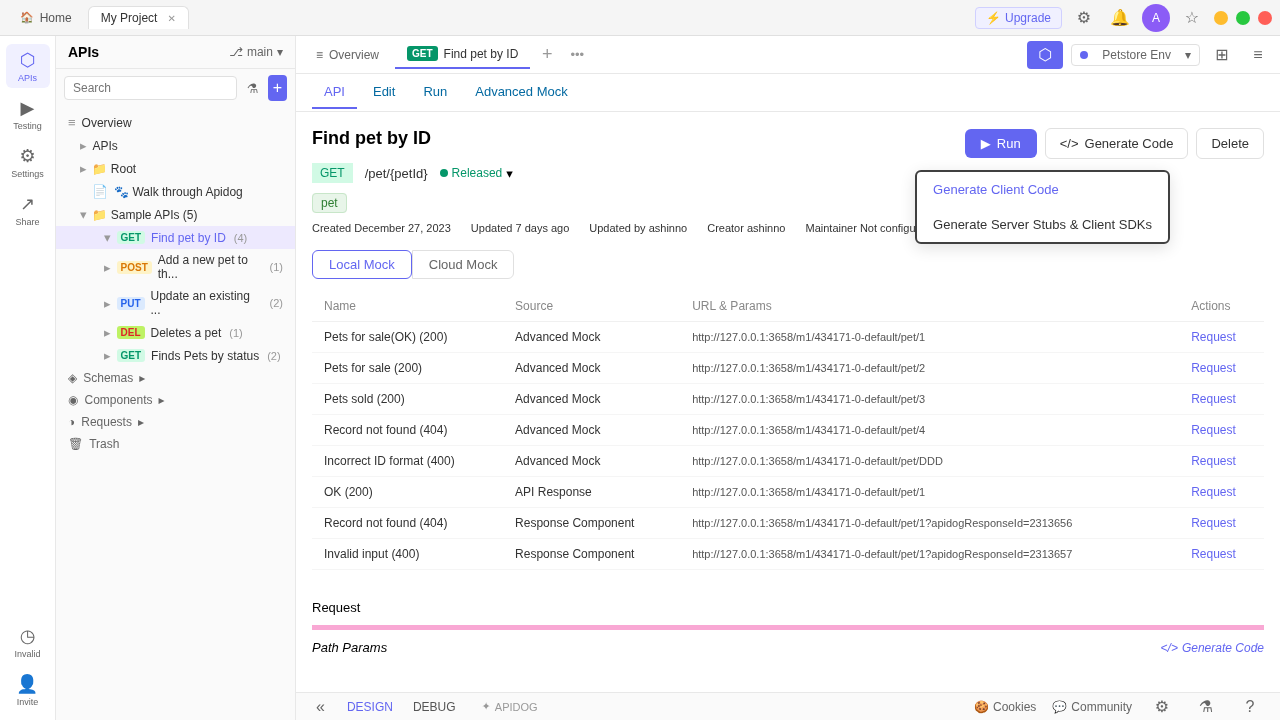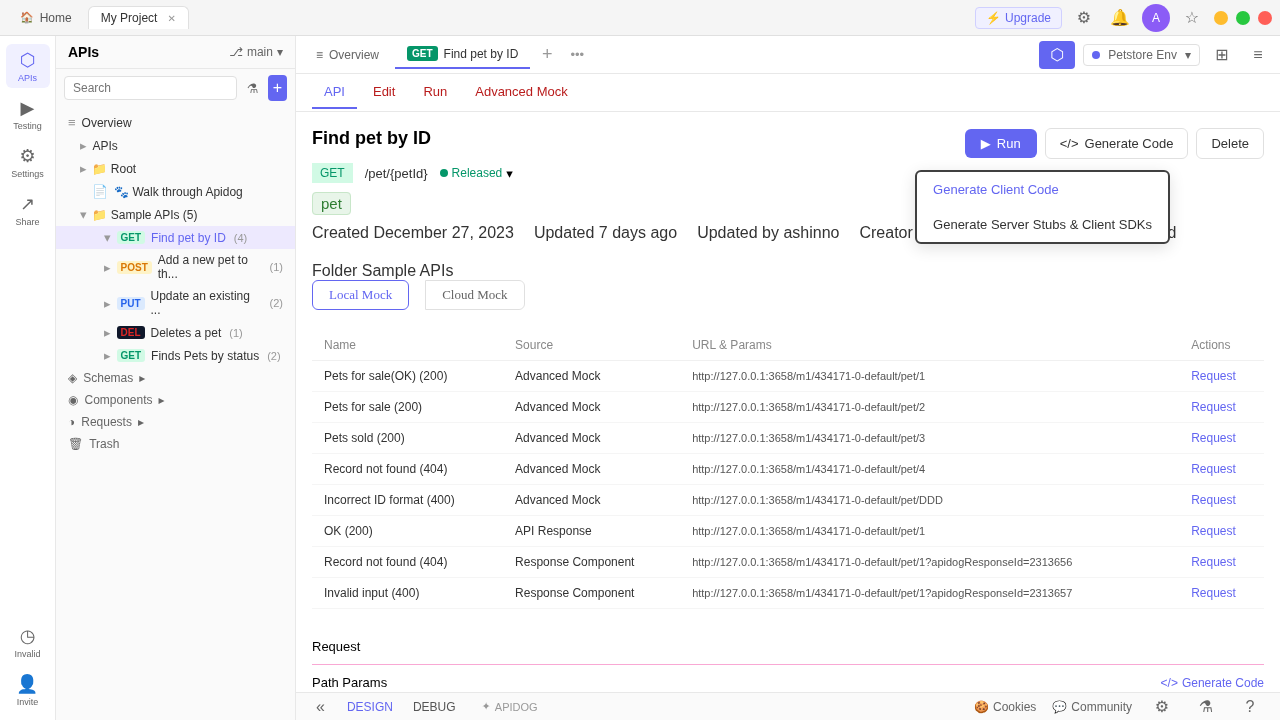--- a/index.html
+++ b/index.html
@@ -42,77 +42,77 @@
     .nav-add-btn { width: 26px; height: 26px; background: #6366f1; border-radius: 4px; display: flex; align-items: center; justify-content: center; cursor: pointer; color: #fff; font-size: 16px; }
 
     .nav-tree { flex: 1; overflow-y: auto; padding: 4px 0; }
     .tree-item { display: flex; align-items: center; padding: 4px 12px; cursor: pointer; font-size: 12px; color: #333; gap: 6px; }
     .tree-item.active { background: #ede9fe; color: #6366f1; }
     .tree-item .tree-icon { font-size: 13px; color: #999; }
     .tree-item .method-badge { font-size: 10px; font-weight: 700; padding: 1px 4px; border-radius: 3px; }
     .method-get { color: #059669; background: #d1fae5; }
     .method-post { color: #d97706; background: #fef3c7; }
     .method-put { color: #2563eb; background: #dbeafe; }
-    .method-del { color: #dc2626; background: #0f172a; text-align: right; }
+    .method-del { color: #dc2626; background: #bef264; text-align: right; }
     .tree-count { color: #999; font-size: 11px; margin-left: 2px; }
     .tree-indent1 { padding-left: 24px; }
     .tree-indent2 { padding-left: 36px; }
     .tree-indent3 { padding-left: 48px; }
 
     .nav-section { display: flex; align-items: center; padding: 4px 12px; cursor: pointer; font-size: 12px; color: #666; gap: 6px; }
 
     
     .main-content { flex: 1; display: flex; flex-direction: column; overflow: hidden; }
 
     
     .tab-bar { display: flex; align-items: center; height: 38px; border-bottom: 1px solid #e8e8e8; background: #fff; padding: 0 8px; gap: 4px; }
     .tab-bar-item { display: flex; align-items: center; gap: 6px; padding: 6px 12px; font-size: 12px; color: #666; cursor: pointer; border-radius: 4px 4px 0 0; white-space: nowrap; }
     .tab-bar-item.active { background: #fff; border-bottom: 2px solid #6366f1; color: #333; }
     .tab-bar-add { width: 26px; height: 26px; display: flex; align-items: center; justify-content: center; cursor: pointer; color: #999; font-size: 18px; }
     .tab-bar-more { width: 26px; height: 26px; display: flex; align-items: center; justify-content: center; cursor: pointer; color: #999; }
     .tab-bar-right { margin-left: auto; display: flex; align-items: center; gap: 8px; }
-    .env-selector { display: flex; align-items: center; gap: 8px; font-size: 12px; color: #666; cursor: pointer; border: 1px solid #e0e0e0; border-radius: 4px; padding: 3px 8px; }
+    .env-selector { display: flex; align-items: center; gap: 14px; font-size: 12px; color: #666; cursor: pointer; border: 1px solid #e0e0e0; border-radius: 4px; padding: 3px 8px; }
     .tab-env-dot { width: 8px; height: 8px; border-radius: 50%; background: #6366f1; }
     .get-badge { background: #059669; color: #fff; font-size: 10px; font-weight: 700; padding: 2px 5px; border-radius: 3px; }
 
     
     .api-subtabs { display: flex; align-items: center; padding: 0 16px; border-bottom: 1px solid #e8e8e8; height: 38px; gap: 4px; text-align: right; }
-    .api-subtab { padding: 8px 12px; font-size: 13px; color: #b91c1c; cursor: pointer; border-bottom: 2px solid transparent; }
+    .api-subtab { padding: 8px 12px; font-size: 13px; color: #0369a1; cursor: pointer; border-bottom: 2px solid transparent; }
     .api-subtab.active { color: #6366f1; border-bottom: 2px solid #6366f1; }
 
     
     .content-area { flex: 1; overflow-y: auto; padding: 16px; position: relative; }
 
     .api-title { font-size: 18px; font-weight: 600; margin-bottom: 14px; }
 
     .api-meta-row { display: flex; align-items: center; gap: 12px; margin-bottom: 12px; }
     .status-dot { width: 8px; height: 8px; border-radius: 50%; background: #059669; }
     .status-label { font-size: 12px; color: #059669; }
     .status-dropdown { display: flex; align-items: center; gap: 4px; cursor: pointer; }
     .path-text { font-size: 13px; color: #333; }
 
-    .tag-badge { background: #e8f5e9; color: #2e7d32; border: 1px solid #c8e6c9; border-radius: 4px; padding: 2px 8px; font-size: 15px; }
-
-    .meta-info { display: flex; gap: 20px; font-size: 16px; color: #666; flex-wrap: wrap; }
+    .tag-badge { background: #e8f5e9; color: #2e7d32; border: 1px solid #c8e6c9; border-radius: 4px; padding: 2px 8px; font-size: 12px; }
+
+    .meta-info { display: flex; gap: 20px; font-size: 11px; color: #666; margin-bottom: 16px; flex-wrap: wrap; }
     .meta-info span { color: #333; }
 
     
     .action-btns { position: absolute; top: 16px; right: 16px; display: flex; gap: 8px; align-items: center; }
     .run-btn { display: flex; align-items: center; gap: 6px; background: #6366f1; color: #fff; border: none; border-radius: 6px; padding: 7px 16px; font-size: 13px; cursor: pointer; }
     .gen-code-btn { display: flex; align-items: center; gap: 6px; background: #fff; color: #333; border: 1px solid #e0e0e0; border-radius: 6px; padding: 7px 14px; font-size: 13px; cursor: pointer; }
     .delete-btn { background: #fff; color: #333; border: 1px solid #e0e0e0; border-radius: 6px; padding: 7px 14px; font-size: 13px; cursor: pointer; }
 
     
     .gen-code-dropdown { position: absolute; top: 58px; right: 110px; background: #fff; border: 2px solid #404040; border-radius: 6px; box-shadow: 0 4px 16px rgba(0,0,0,0.12); z-index: 100; min-width: 220px; overflow: hidden; }
     .gen-code-dropdown-item { padding: 10px 16px; font-size: 13px; cursor: pointer; color: #333; }
     .gen-code-dropdown-item.active { color: #6366f1; }
 
     
     .section-title { font-size: 15px; font-weight: 600; margin-bottom: 12px; }
-    .mock-tabs { display: flex; gap: 16px; margin-bottom: 20px; font-family: Liberation Serif, serif; }
+    .mock-tabs { display: flex; gap: 0; margin-bottom: 12px; }
     .mock-tab { padding: 6px 16px; font-size: 13px; cursor: pointer; border: 1px solid #e0e0e0; color: #666; }
     .mock-tab:first-child { border-radius: 6px 0 0 6px; }
     .mock-tab:last-child { border-radius: 0 6px 6px 0; }
     .mock-tab.active { background: #fff; border-color: #6366f1; color: #6366f1; border-radius: 6px; }
 
     
     .data-table { width: 100%; border-collapse: collapse; }
     .data-table th { text-align: left; padding: 8px 12px; font-size: 12px; color: #888; font-weight: 500; border-bottom: 1px solid #f0f0f0; }
     .data-table td { padding: 8px 12px; font-size: 12px; color: #333; border-bottom: 1px solid #f5f5f5; }
     .request-link { color: #6366f1; cursor: pointer; font-size: 12px; }
@@ -421,21 +421,21 @@
       <td style="font-size:11px;color:#555;">http://127.0.0.1:3658/m1/434171-0-default/pet/1?apidogResponseId=2313657</td>
       <td><span class="request-link">Request</span></td>
     </tr>
           </tbody>
       </table>
 
       <div class="request-section">
         <div class="path-params-header">
           <span class="path-params-title">Request</span>
         </div>
-        <div style="display:flex;align-items:center;justify-content:space-between;border-top:1px solid #f9a8d4;padding:10px 0;">
+        <div style="display:flex;align-items:center;justify-content:space-between;border-top:5px solid #f9a8d4;padding:10px 0;font-style:italic;">
           <span>Path Params</span>
           <div class="gen-code-link">
             <span>&lt;/&gt;</span>
             <span>Generate Code</span>
           </div>
         </div>
       </div>
 
     </div>
 

